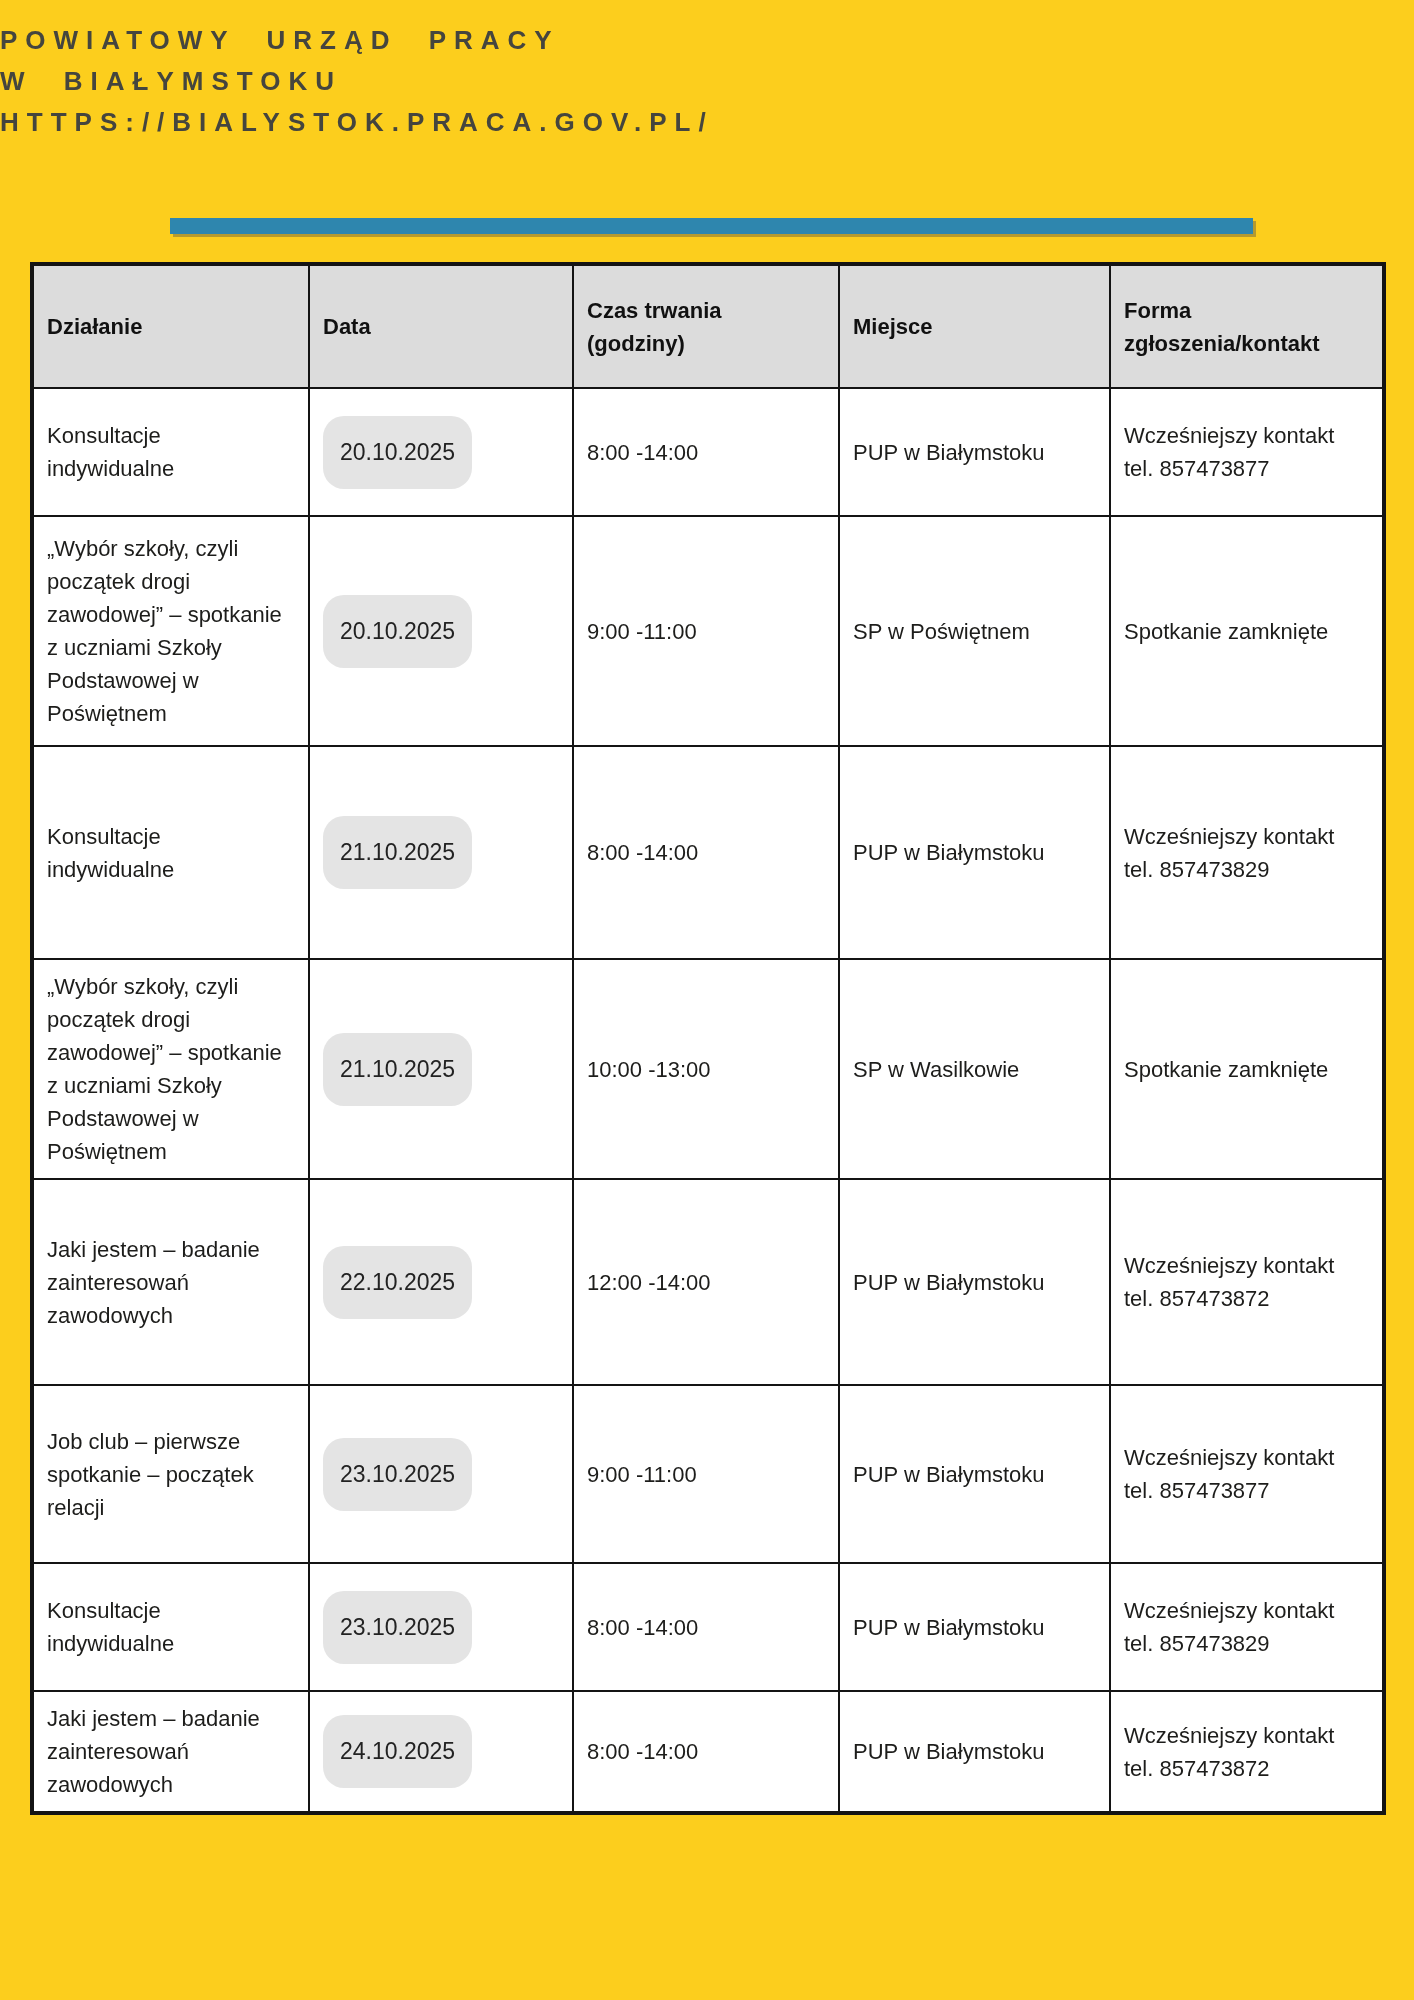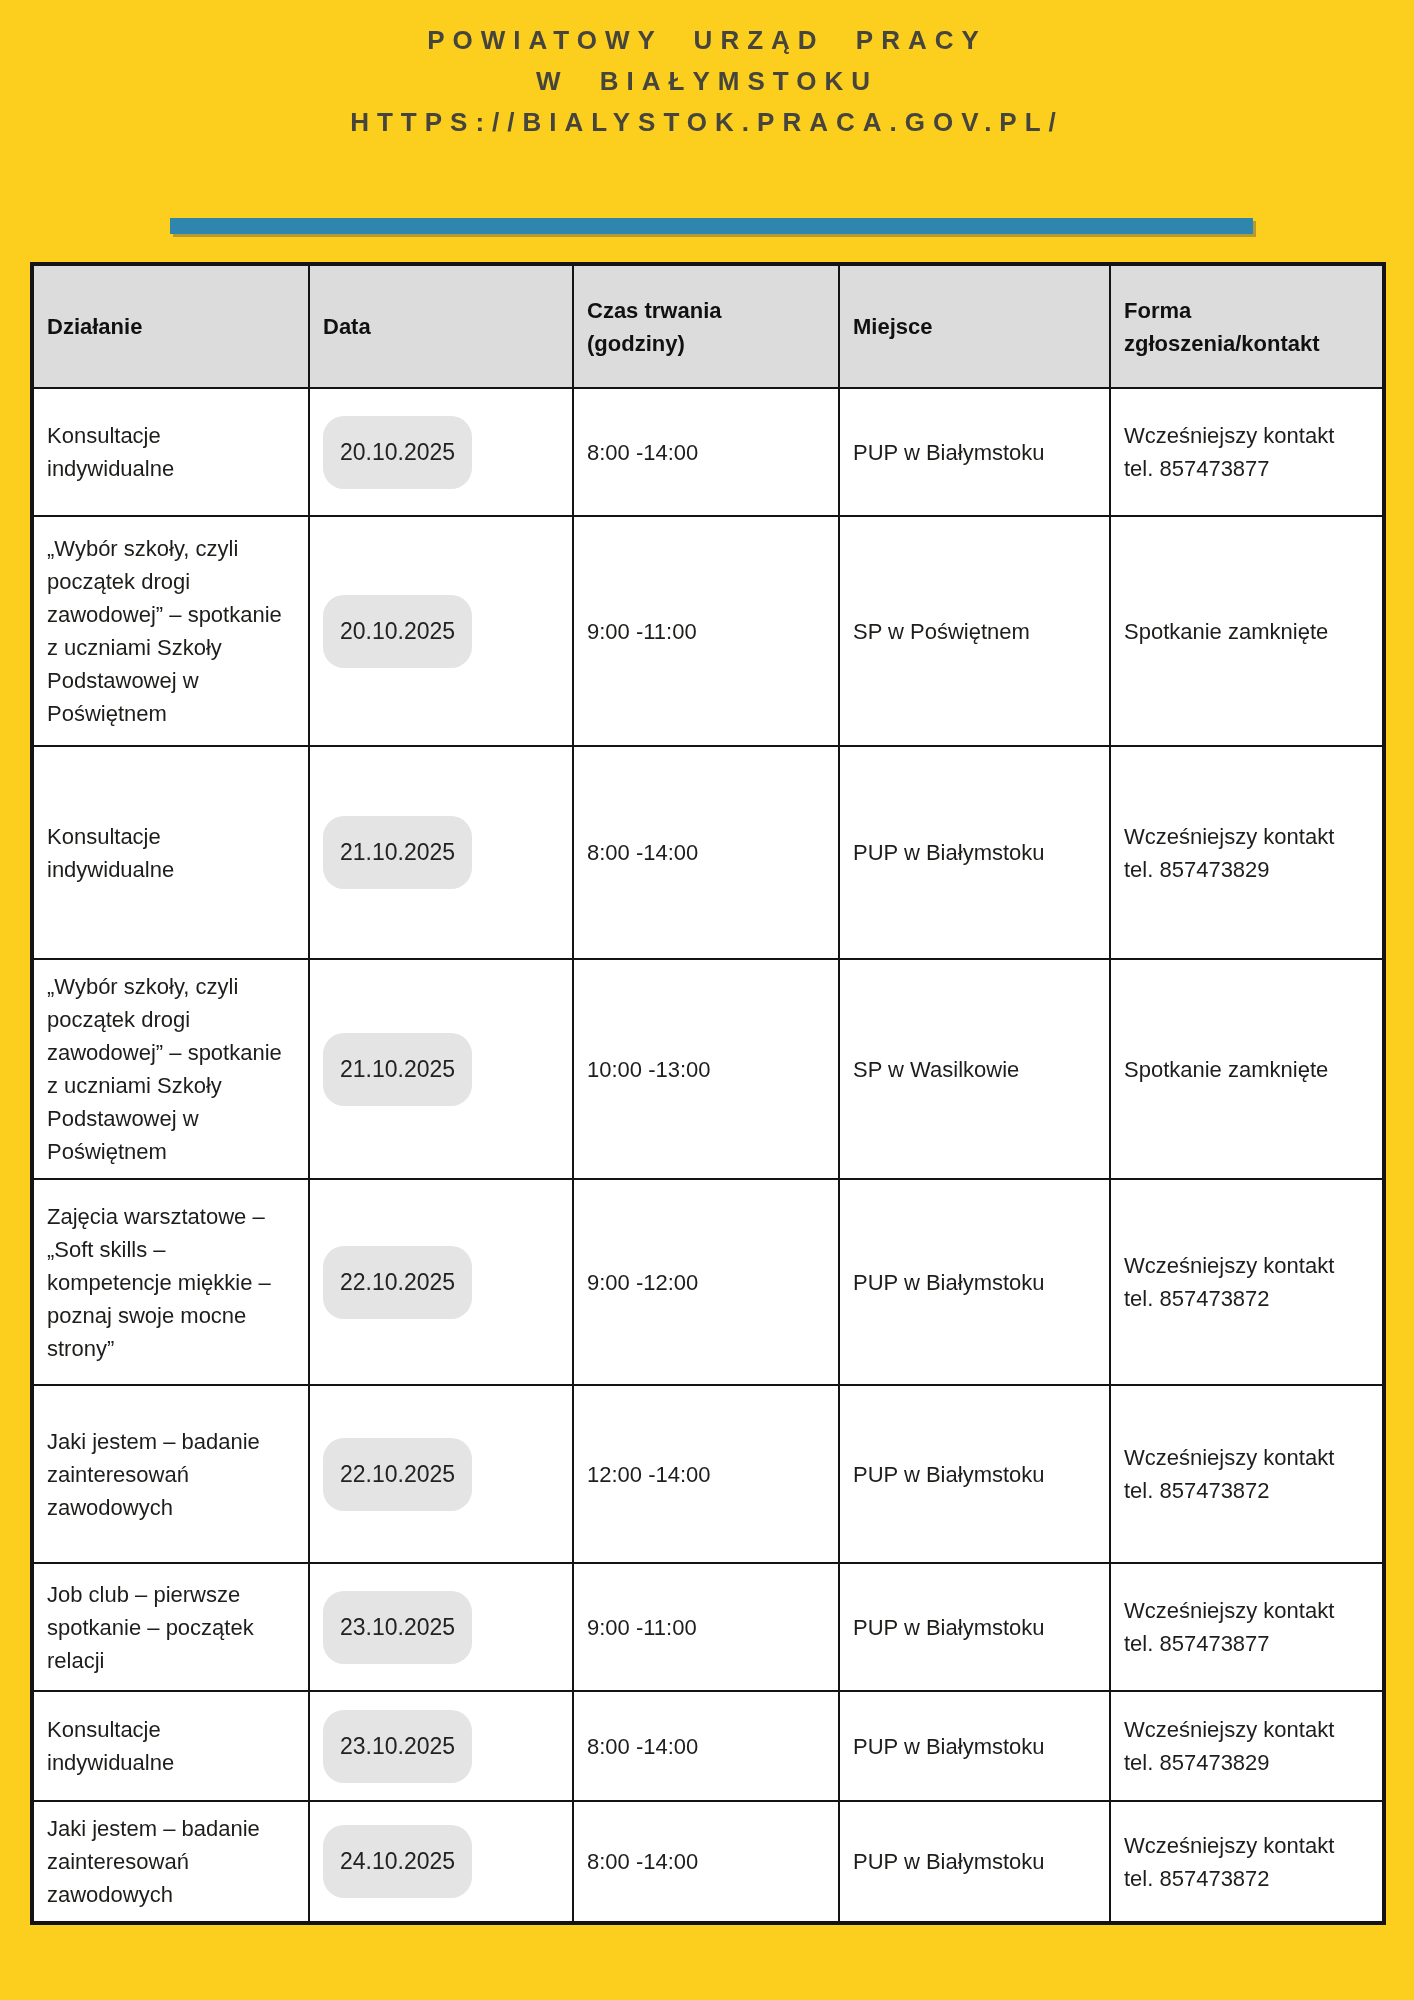--- a/index.html
+++ b/index.html
@@ -9,21 +9,21 @@
     font-family: "Liberation Sans", "DejaVu Sans", sans-serif;
     position: relative;
     overflow: hidden;
   }
   .page { position: absolute; inset: 0; }
 
   
   .doc-header {
     position: absolute;
     top: 20px; left: 0; right: 0;
-    text-align: center;
+    text-align: left;
     color: #45453E;
     font-weight: 700;
     font-size: 26px;
     line-height: 41px;
     letter-spacing: 8px;
     word-spacing: 16px;
   }
   .doc-header .line { white-space: nowrap; }
 
   
@@ -156,32 +156,20 @@
 zawodowej” – spotkanie
 z uczniami Szkoły
 Podstawowej w
 Poświętnem</td>
     <td><span class="date-pill">21.10.2025</span></td>
     <td>10:00 -13:00</td>
     <td>SP w Wasilkowie</td>
     <td>Spotkanie zamknięte</td>
   </tr>
           <tr>
-    <td>Zajęcia warsztatowe –
-„Soft skills –
-kompetencje miękkie –
-poznaj swoje mocne
-strony”</td>
-    <td><span class="date-pill">22.10.2025</span></td>
-    <td>9:00 -12:00</td>
-    <td>PUP w Białymstoku</td>
-    <td>Wcześniejszy kontakt
-tel. 857473872</td>
-  </tr>
-          <tr>
     <td>Jaki jestem – badanie
 zainteresowań
 zawodowych</td>
     <td><span class="date-pill">22.10.2025</span></td>
     <td>12:00 -14:00</td>
     <td>PUP w Białymstoku</td>
     <td>Wcześniejszy kontakt
 tel. 857473872</td>
   </tr>
           <tr>

